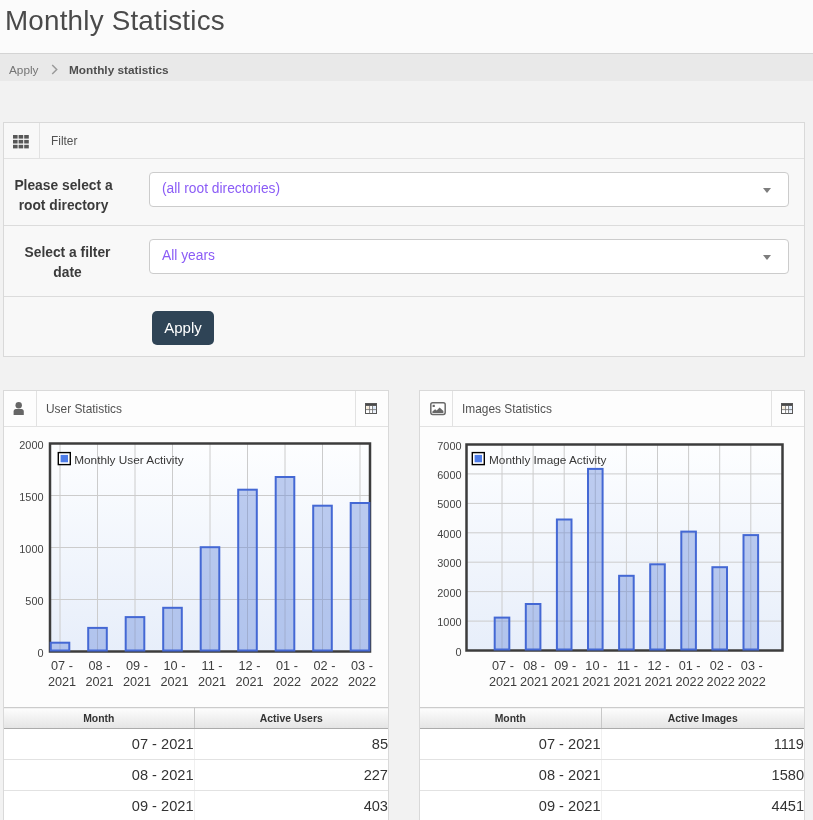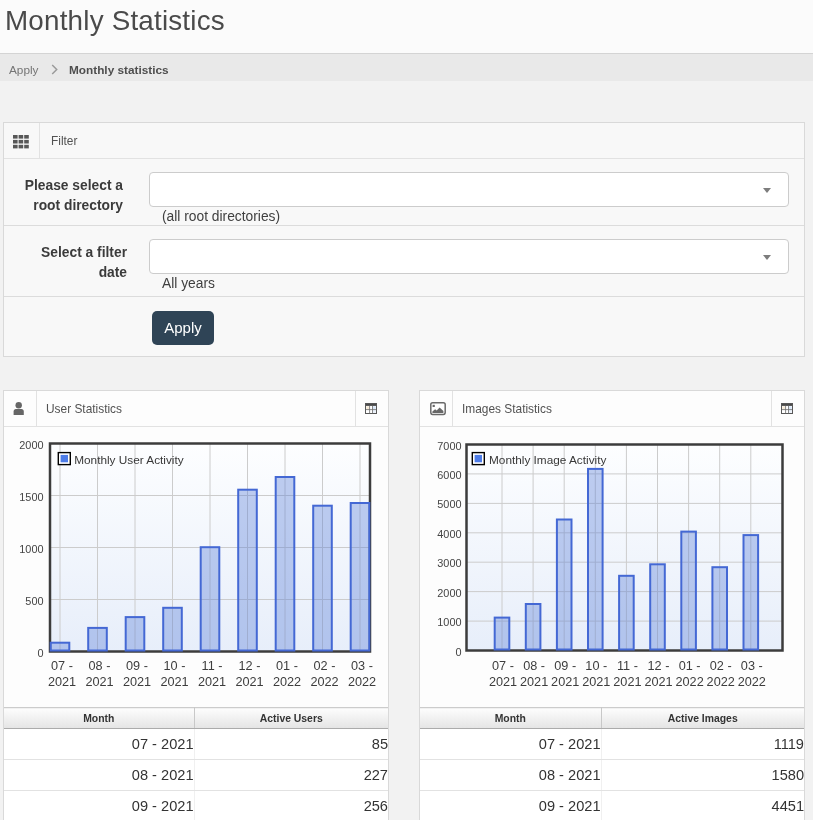--- a/index.html
+++ b/index.html
@@ -9,23 +9,23 @@
 .crumb { position:absolute; left:0; top:53px; width:813px; height:28px; background:#e9e9e9; border-top:1px solid #d4d4d4; }
 .crumb .home { position:absolute; left:9px; top:9px; font-size:11.8px; color:#757575; }
 .crumb .cur { position:absolute; left:69px; top:9px; font-size:11.8px; font-weight:700; color:#4e4e4e; }
 .card { position:absolute; background:#f8f8f8; border:1px solid #d9d9d9; }
 .fcard { left:3px; top:122px; width:802px; height:235px; }
 .ccard { top:390px; width:386px; height:433px; background:#fdfdfd; }
 .chead { position:absolute; left:0; top:0; width:100%; height:36px; border-bottom:1px solid #e2e2e2; }
 .ctitle { position:absolute; top:11px; font-size:11.9px; font-weight:400; color:#525252; }
 .vline { position:absolute; top:0; width:1px; height:36px; background:#e2e2e2; }
 .select { position:absolute; left:145px; width:640px; height:35px; background:#fff; border:1px solid #ccc; border-radius:4px; }
-.select span.ph { position:absolute; left:12px; top:8px; font-size:13.8px; color:#404040;margin-top:28px; }
+.select span.ph { position:absolute; left:12px; top:8px; font-size:13.8px; color:#8b5cf6; }
 .rowline { position:absolute; left:0; width:100%; height:1px; background:#dcdcdc; }
-.flabel { position:absolute; width:119px; text-align:right; font-size:13.8px; font-weight:700; color:#3b3b3b; line-height:20px; }
+.flabel { position:absolute; width:119px; text-align:center; font-size:13.8px; font-weight:700; color:#3b3b3b; line-height:20px; }
 .btn { position:absolute; left:148px; top:188px; width:62px; height:34px; background:#2f4456; border-radius:5px;
        color:#fff; font-size:15px; text-align:center; line-height:34px; }
 .dt { border-collapse:collapse; table-layout:fixed; font-family:"Liberation Sans", sans-serif; }
 .dt th { height:21px; font-size:10.4px; font-weight:700; color:#333; text-align:center;
   background:linear-gradient(#fdfdfd,#e4e4e4); border-top:1px solid #ccc; border-bottom:1px solid #ababab; }
 .dt td { height:31px; font-size:14.6px; color:#333; text-align:right; background:#fff; border-bottom:1px solid #e2e2e2; }
 </style></head>
 <body>
 <div class="topstrip"></div>
 <h1>Monthly Statistics</h1>
@@ -87,21 +87,21 @@
         <tr>
           <td style="width:190px;border-right:1px solid #f0f0f0">07 - 2021</td>
           <td style="width:194px">85</td>
         </tr>
         <tr>
           <td style="width:190px;border-right:1px solid #f0f0f0">08 - 2021</td>
           <td style="width:194px">227</td>
         </tr>
         <tr>
           <td style="width:190px;border-right:1px solid #f0f0f0">09 - 2021</td>
-          <td style="width:194px">256</td>
+          <td style="width:194px">403</td>
         </tr>
       </tbody>
     </table>
 </div>
 <div class="card ccard" style="left:419px">
   <div class="chead">
       <div class="vline" style="left:32px"></div>
       <div class="vline" style="left:351px"></div>
       <span class="ctitle" style="left:42px">Images Statistics</span>
     </div>

